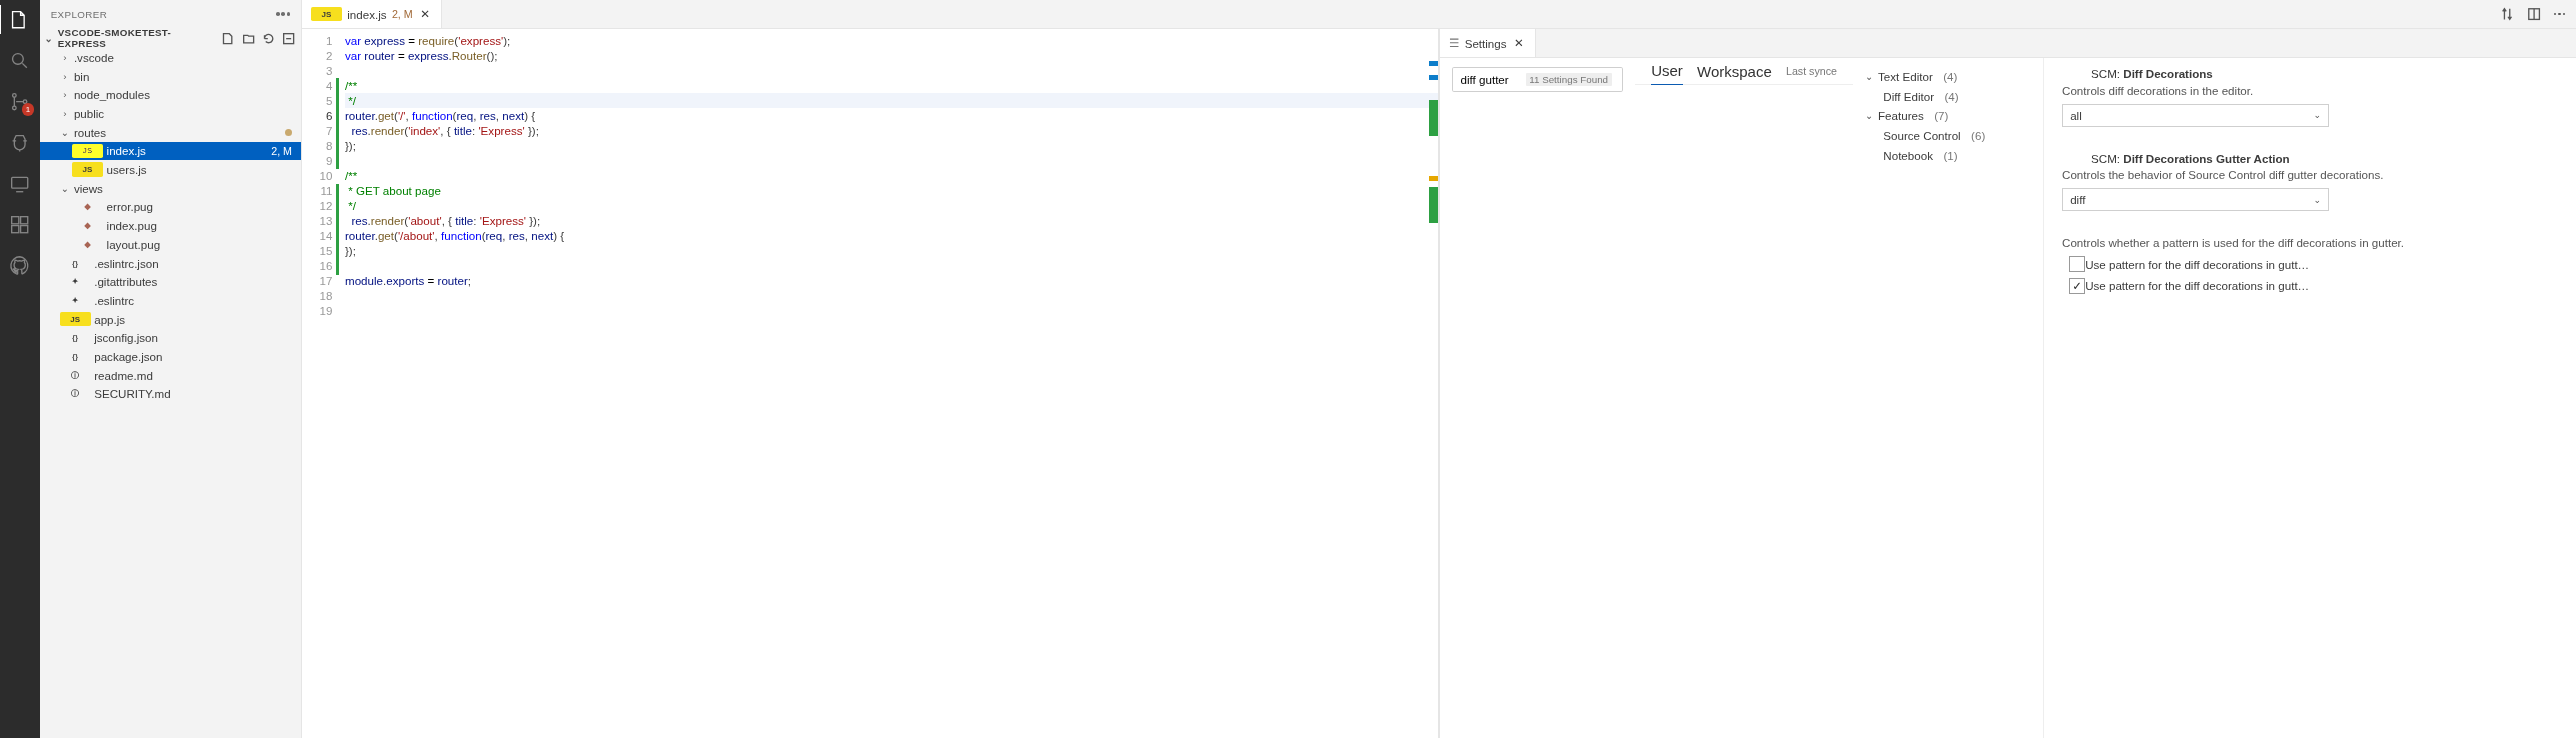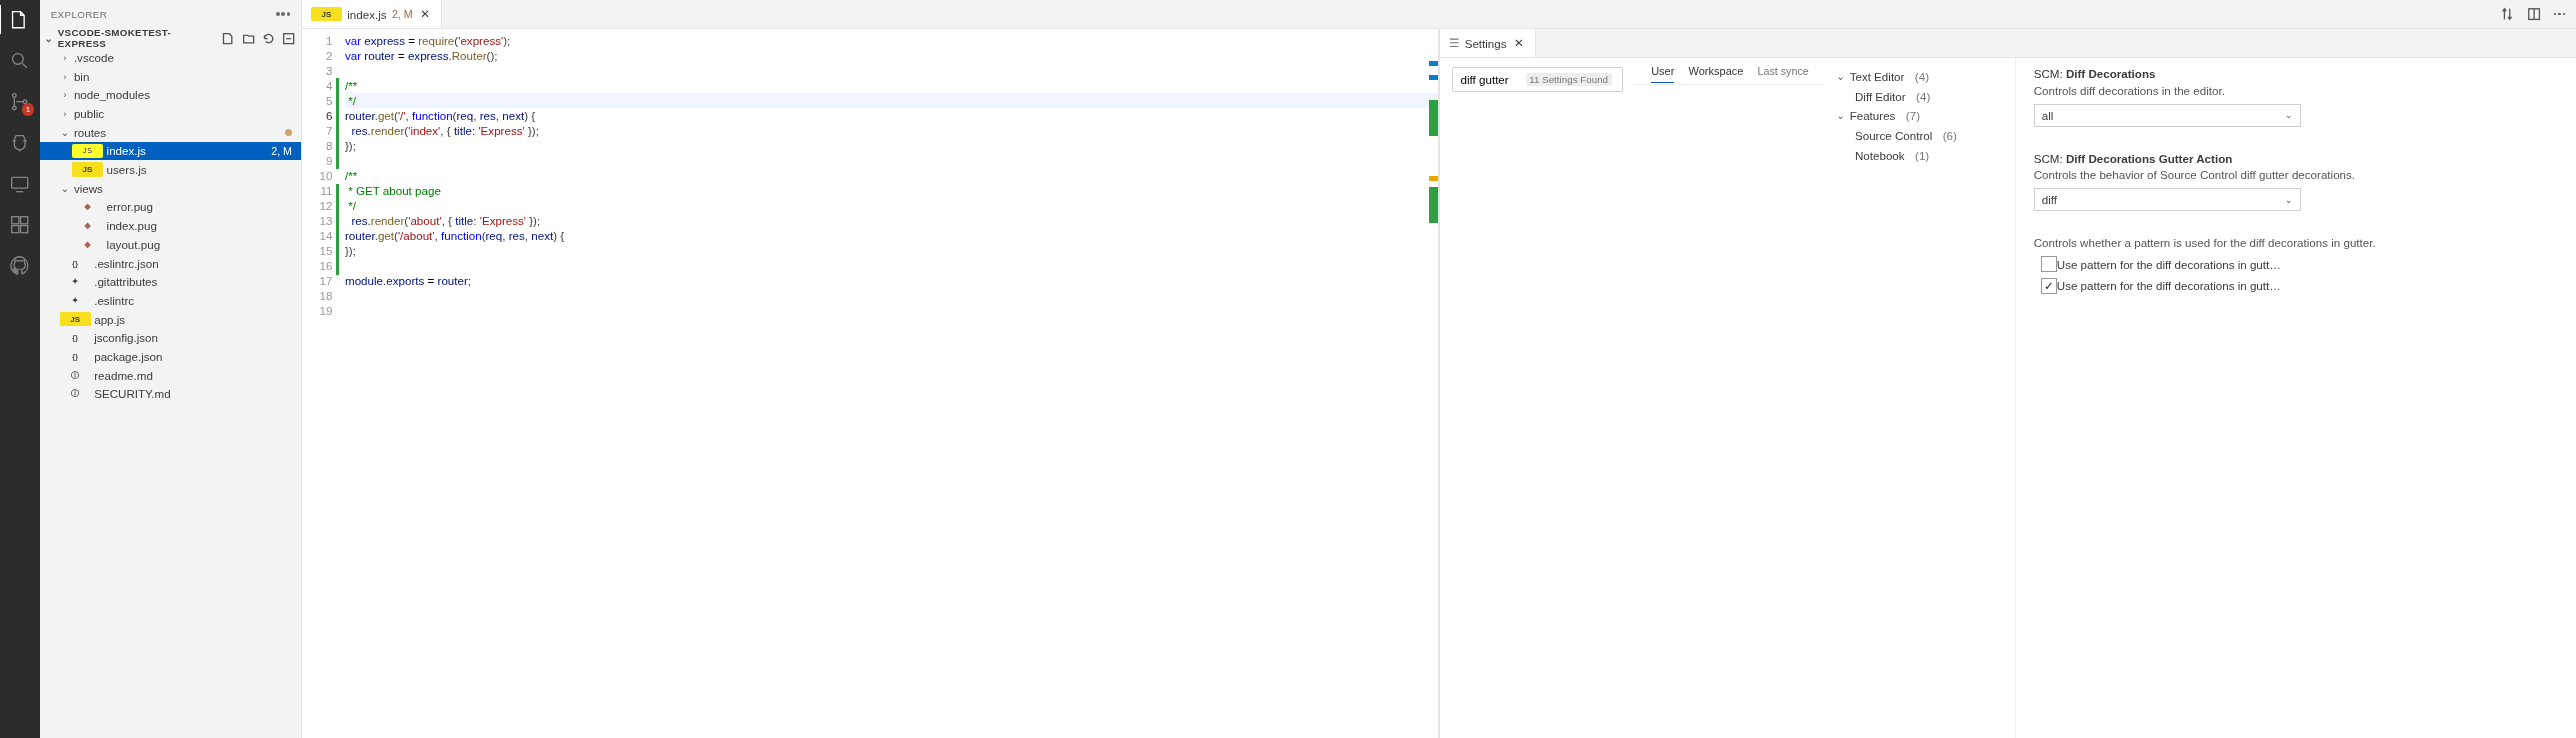--- a/index.html
+++ b/index.html
@@ -69,33 +69,33 @@
 .editor-divider { width: 0.9px; background: #e5e5e5; }
 
 
 .settings-panel { flex: 1; display: flex; flex-direction: column; border-left: 0.9px solid #e5e5e5; }
 .settings-tabs { height: 29px; background: #f3f3f3; display: flex; align-items: stretch; border-bottom: 0.9px solid #e5e5e5; }
 .settings-body { flex: 1; display: flex; flex-direction: row; }
 .settings-search { margin: 9px 12.5px; border: 0.9px solid #cfcfcf; height: 25px; display: flex; align-items: center; padding: 0 7.1px; border-radius: 1.8px; position: relative; }
 .settings-search input { border: none; outline: none; flex: 1; font-size: 11.6px; background: transparent; }
 .settings-found { position: absolute; right: 10px; font-size: 9.8px; color: #777; background: #eee; padding: 0.9px 3.6px; border-radius: 1px; }
 .settings-scopes { display: flex; gap: 14.2px; padding: 0 16px; height: 27px; align-items: center; border-bottom: 0.9px solid #eee; }
-.scope { padding: 5.3px 0; cursor: pointer; color: #333; font-size: 11px; }
+.scope { padding: 5.3px 0; cursor: pointer; color: #333; font-size: 15px; }
 .scope.active { border-bottom: 0.9px solid #0b5bb2; color: #333; }
 .scope-last { margin-left: auto; color: #777; font-size: 10.7px; }
 
 .settings-content { flex: 1; display: flex; overflow: hidden; }
 .settings-toc { width: 191px; border-right: 0.9px solid #eee; padding: 9px 10.7px; font-size: 11.6px; }
 .toc-row { height: 19.6px; display: flex; align-items: center; gap: 3.6px; cursor: pointer; }
 .toc-row.child { padding-left: 19.6px; }
 .toc-count { color: #777; }
 
 .settings-list { flex: 1; padding: 9px 18px; overflow-y: auto; }
 .setting-item { margin-bottom: 25px; }
-.setting-title { font-size: 11.6px; margin-bottom: 3.6px; }
+.setting-title { font-size: 11.6px; margin-bottom: 3.6px; margin-left: 29px; }
 .setting-title .scope-label { color: #333; }
 .setting-title .name { font-weight: 700; }
 .setting-desc { color: #555; margin-bottom: 7.1px; }
 .select { width: 267px; height: 23px; border: 0.9px solid #cfcfcf; display: flex; align-items: center; padding: 0 7.1px; justify-content: space-between; cursor: pointer; background: #fff; }
 .select .chev-down { font-size: 9px; color: #555; }
 .checkbox-row { display: flex; align-items: center; gap: 0; margin-bottom: 5.3px; padding-left: 7.1px; }
 .checkbox { width: 16px; height: 16px; border: 0.9px solid #999; display: flex; align-items: center; justify-content: center; font-size: 11.6px; color: #333; }
 .checkbox.checked::after { content: "✓"; }
 </style>
 </head>

